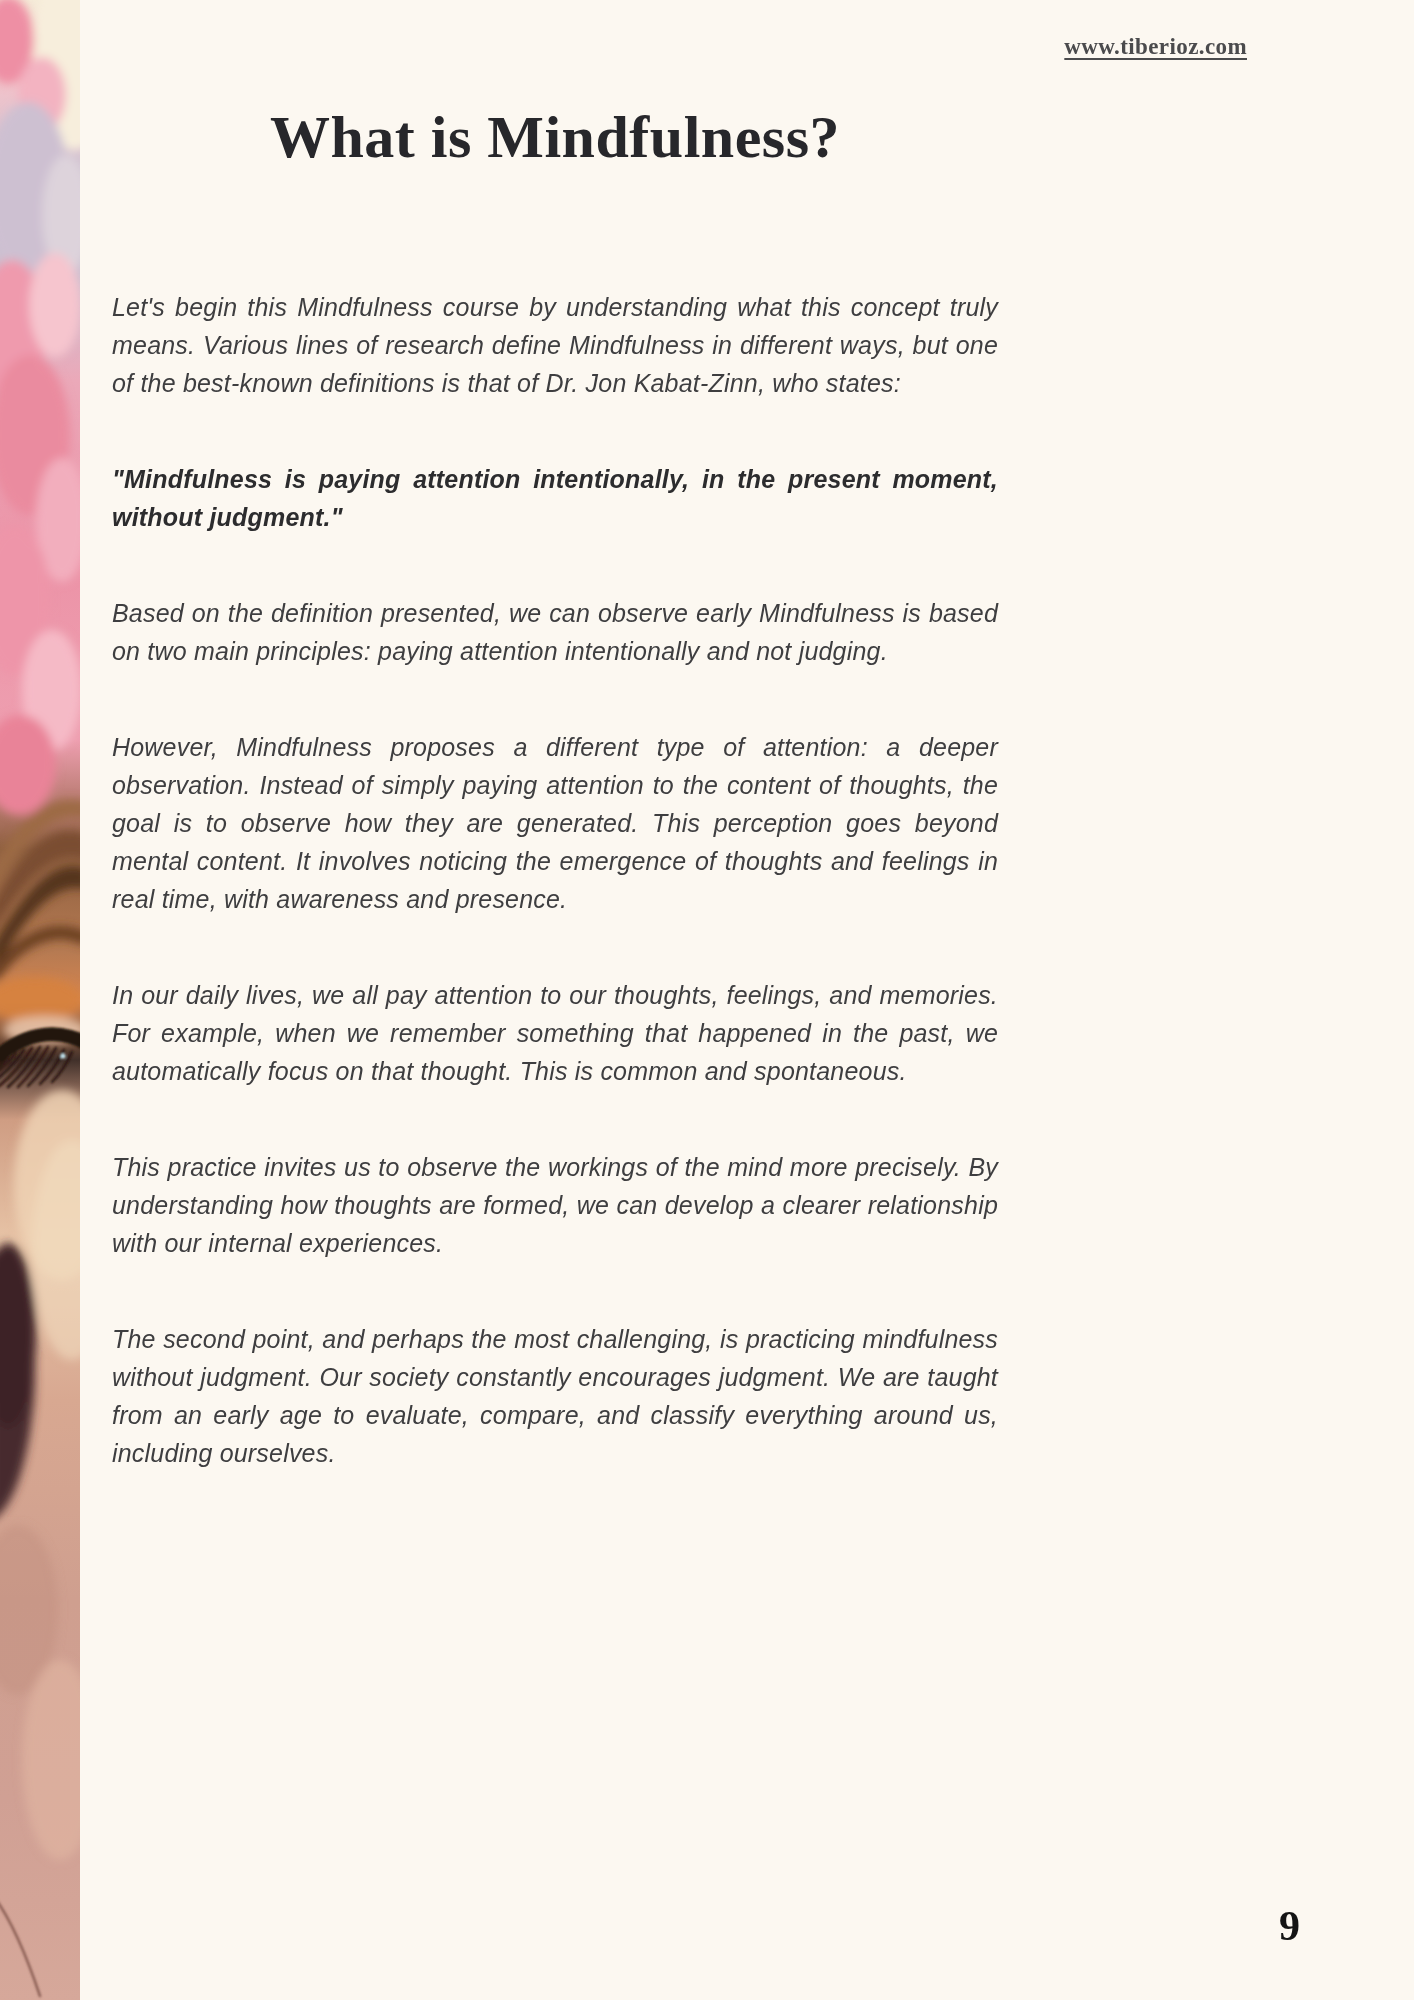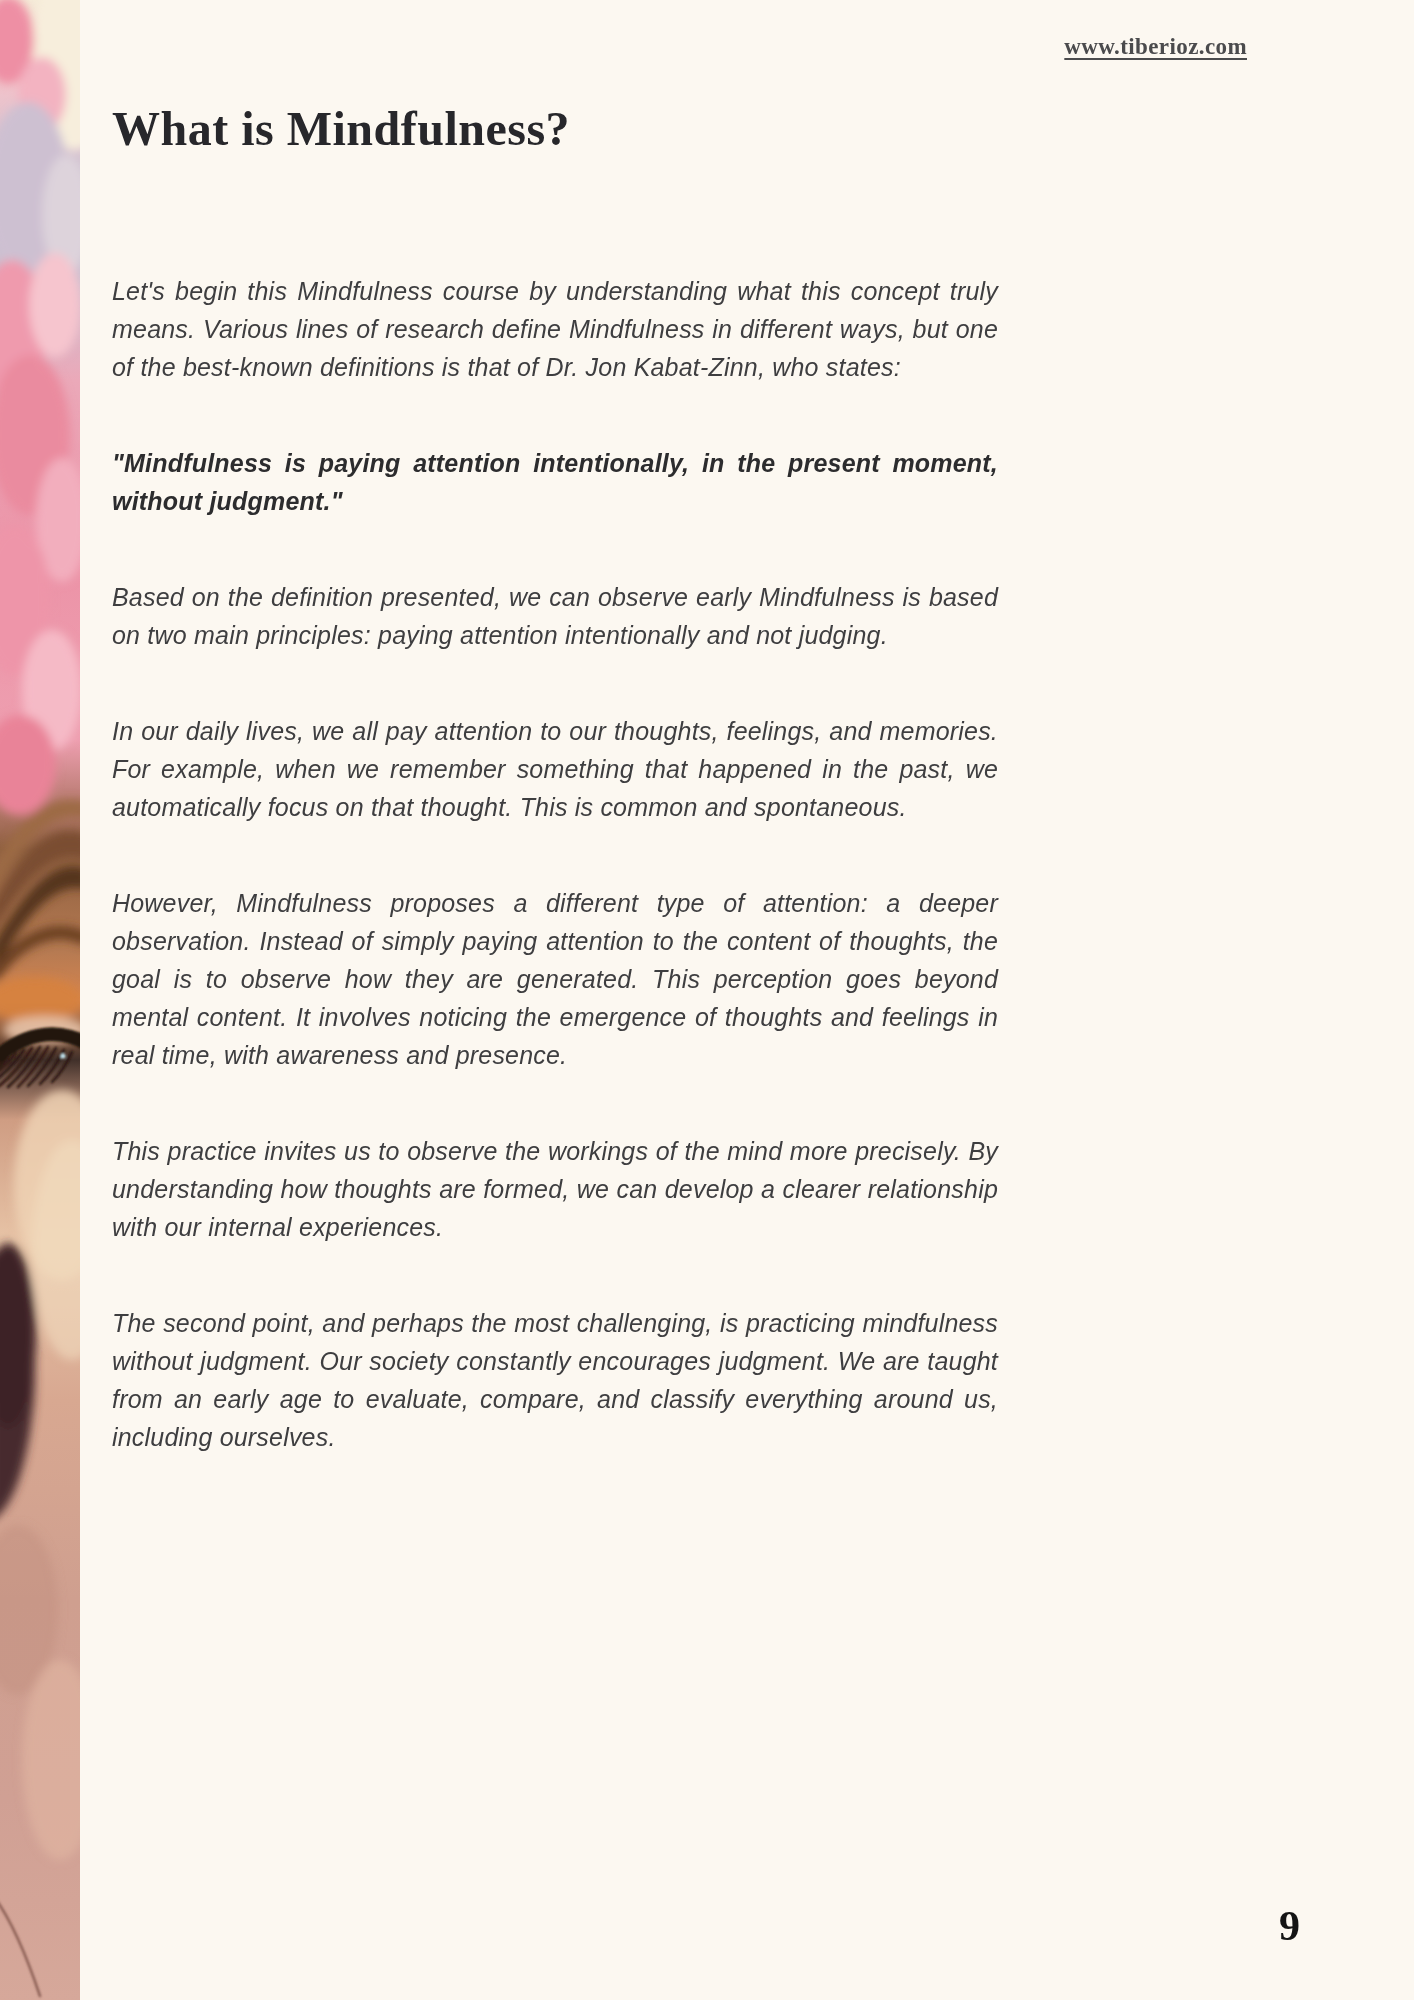--- a/index.html
+++ b/index.html
@@ -39,24 +39,25 @@
   .content {
     position: absolute;
     left: 112px;
     top: 0;
     width: 886px;
   }
   .content h1 {
     margin: 98px 0 112px 0;
     font-family: "Liberation Serif", serif;
     font-weight: 700;
-    font-size: 48px;
+    font-size: 60px;
     line-height: 1.3;
     letter-spacing: 0.5px;
     color: #27272b;
+    text-align: center;
   }
   .content p {
     margin: 0 0 58px 0;
     font-size: 25px;
     line-height: 38px;
     letter-spacing: 0.2px;
     color: #3e3e40;
     text-align: justify;
     font-style: italic;
   }
@@ -165,21 +166,21 @@
     </g>
   </svg>
 
   <a class="site-url">www.tiberioz.com</a>
 
   <main class="content">
     <h1>What is Mindfulness?</h1>
     <p>Let's begin this Mindfulness course by understanding what this concept truly means. Various lines of research define Mindfulness in different ways, but one of the best-known definitions is that of Dr. Jon Kabat-Zinn, who states:</p>
     <p class="quote">"Mindfulness is paying attention intentionally, in the present moment, without judgment."</p>
     <p>Based on the definition presented, we can observe early Mindfulness is based on two main principles: paying attention intentionally and not judging.</p>
+    <p>However, Mindfulness proposes a different type of attention: a deeper observation. Instead of simply paying attention to the content of thoughts, the goal is to observe how they are generated. This perception goes beyond mental content. It involves noticing the emergence of thoughts and feelings in real time, with awareness and presence.</p>
     <p>In our daily lives, we all pay attention to our thoughts, feelings, and memories. For example, when we remember something that happened in the past, we automatically focus on that thought. This is common and spontaneous.</p>
-    <p>However, Mindfulness proposes a different type of attention: a deeper observation. Instead of simply paying attention to the content of thoughts, the goal is to observe how they are generated. This perception goes beyond mental content. It involves noticing the emergence of thoughts and feelings in real time, with awareness and presence.</p>
     <p>This practice invites us to observe the workings of the mind more precisely. By understanding how thoughts are formed, we can develop a clearer relationship with our internal experiences.</p>
     <p>The second point, and perhaps the most challenging, is practicing mindfulness without judgment. Our society constantly encourages judgment. We are taught from an early age to evaluate, compare, and classify everything around us, including ourselves.</p>
   </main>
 
   <div class="page-number">9</div>
 
 </div>
 
 </body></html>

